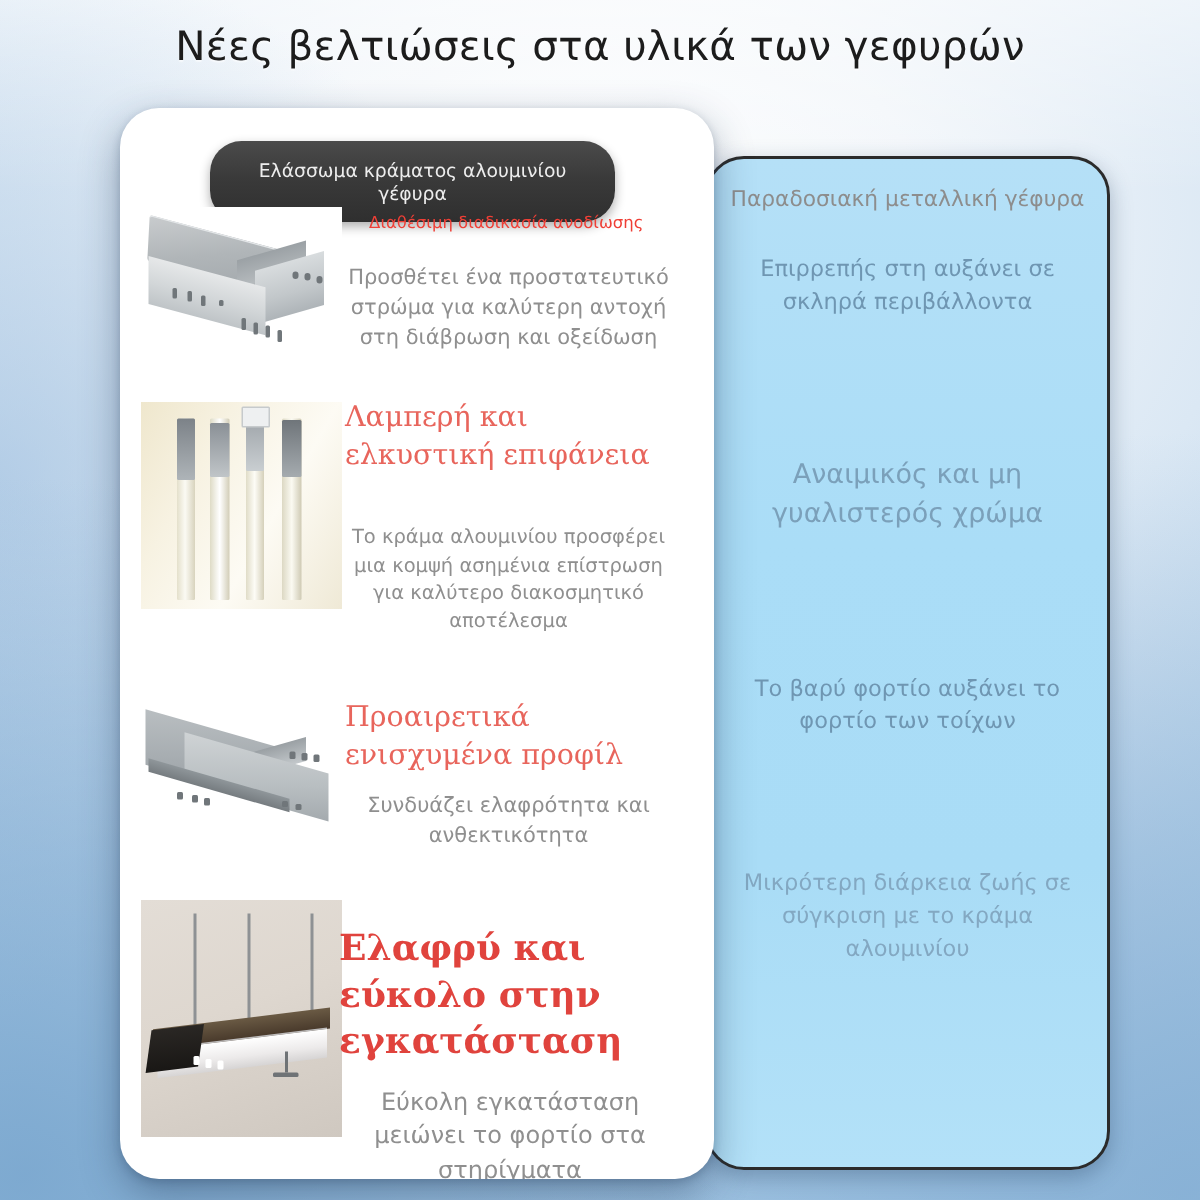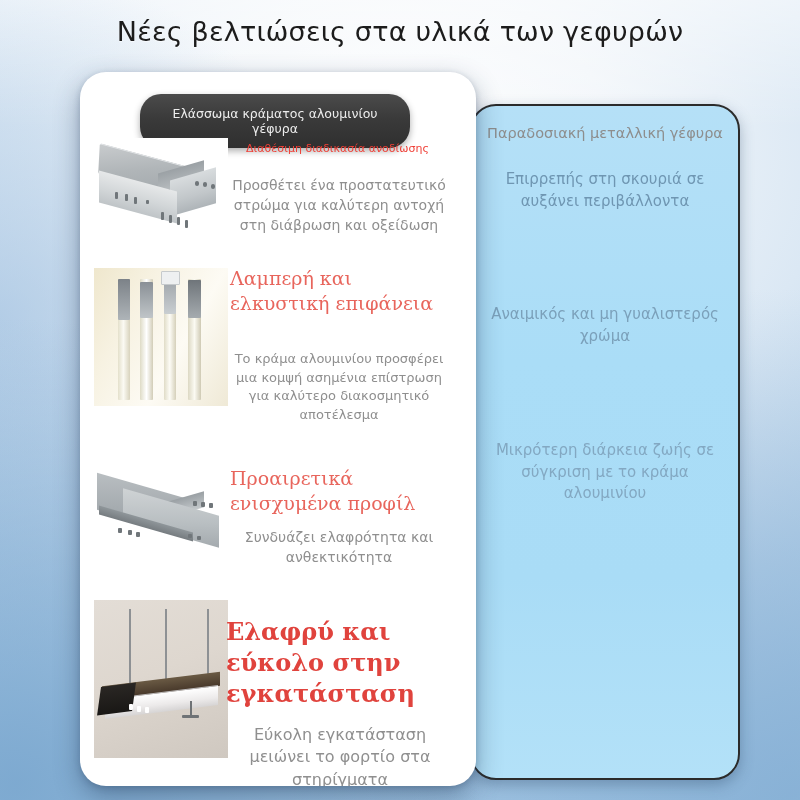--- a/index.html
+++ b/index.html
@@ -55,21 +55,21 @@
     line-height:1.3;
   }
   .bp-item{
     text-align:center;
     font-size:15px;
     color:#6f96b2;
     line-height:1.45;
     padding:0 16px;
   }
   .bp-item.i1{margin-bottom:92px;}
-  .bp-item.i2{font-size:15px;color:#7ba0ba;margin-bottom:92px;}
+  .bp-item.i2{font-size:18px;color:#7ba0ba;margin-bottom:92px;}
   .bp-item.i3{margin-bottom:86px;}
   .bp-item.i4{color:#83a8c2;}
 
   
   .white-card{
     position:absolute;left:80px;top:72px;width:396px;height:714px;
     background:#ffffff;
     border-radius:26px;
     box-shadow:0 10px 26px rgba(30,55,85,.42), 0 2px 6px rgba(30,55,85,.22);
     overflow:hidden;
@@ -193,22 +193,23 @@
 </head>
 <body>
 
 <div class="bg-vignette"></div>
 
 <div class="page-title">Νέες βελτιώσεις στα υλικά των γεφυρών</div>
 
 <div class="blue-panel">
   <div class="bp-inner">
     <div class="bp-title">Παραδοσιακή μεταλλική γέφυρα</div>
-    <div class="bp-item i1">Επιρρεπής στη σκουριά σε αυξάνει περιβάλλοντα</div>
+    <div class="bp-item i1">Επιρρεπής στη αυξάνει σε σκληρά περιβάλλοντα</div>
     <div class="bp-item i2">Αναιμικός και μη γυαλιστερός χρώμα</div>
+    <div class="bp-item i3">Το βαρύ φορτίο αυξάνει το φορτίο των τοίχων</div>
     <div class="bp-item i4">Μικρότερη διάρκεια ζωής σε σύγκριση με το κράμα αλουμινίου</div>
   </div>
 </div>
 
 <div class="white-card">
 
   <div class="badge">Ελάσσωμα κράματος αλουμινίου γέφυρα</div>
 
   <div class="anod-note">Διαθέσιμη διαδικασία ανοδίωσης</div>
 

